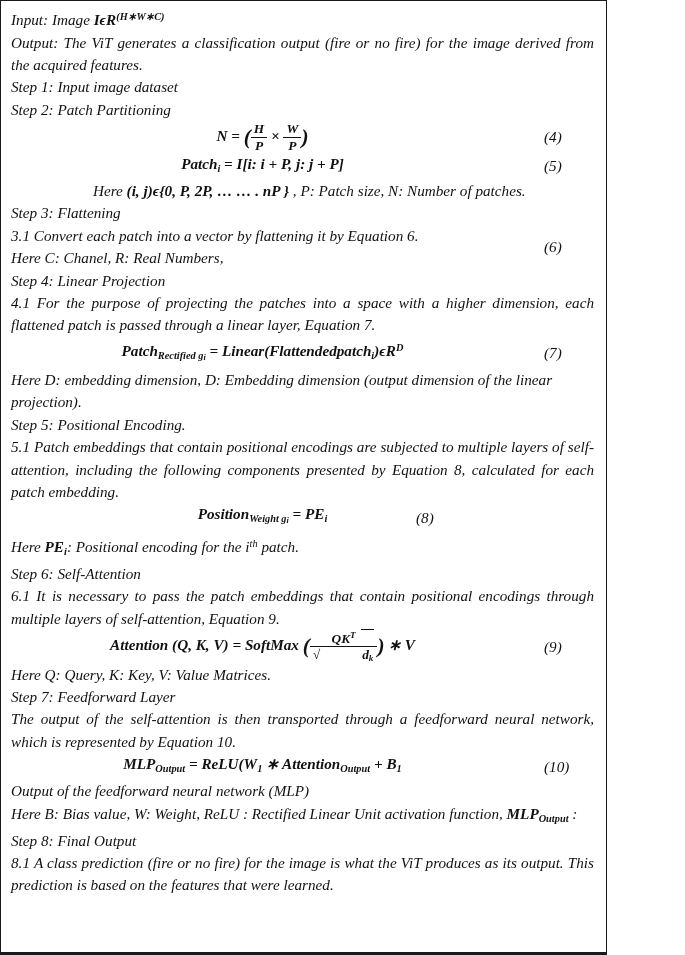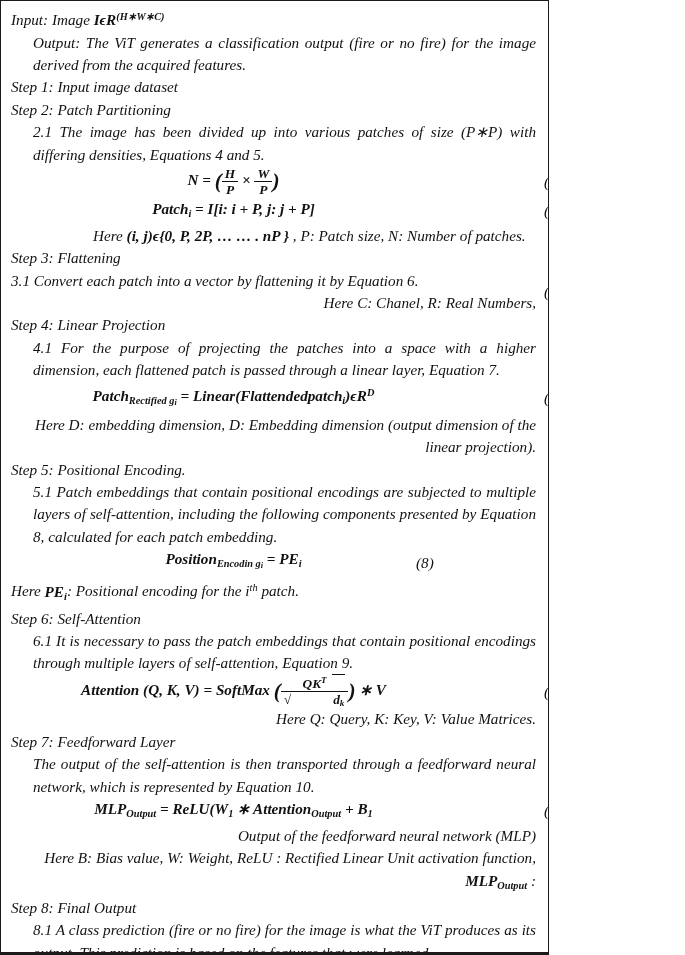--- a/index.html
+++ b/index.html
@@ -3,32 +3,32 @@
 <meta charset="utf-8">
 <style>
   * { margin: 0; padding: 0; box-sizing: border-box; }
   html, body { background: #ffffff; }
   body {
     width: 685px; height: 955px;
     font-family: "Liberation Serif", serif;
     color: #111111;
   }
   .sheet {
-    width: 549px; height: 955px;
+    width: 607px; height: 955px;
     border: 1.5px solid #1a1a1a;
     border-bottom-width: 3px;
     padding: 5px 12px 2px 10px;
     overflow: hidden;
     font-style: italic;
     font-size: 15.2px;
     line-height: 22.4px;
   }
   .line { text-align: left; }
-  .just { text-align: justify; margin-left: 22px; }
-  .center { text-align: right; }
+  .just { text-align: justify; }
+  .center { text-align: left; }
   .indent { padding-left: 82px; font-style: italic; }
   .m { font-weight: bold; }
   .s  { font-size: 68%; vertical-align: -0.25em; }
   .ss { font-size: 54%; vertical-align: -0.45em; }
   .sp { font-size: 68%; vertical-align: 0.5em; }
   .eq-row {
     position: relative;
     text-align: center;
     font-weight: bold;
     padding-right: 80px;
@@ -57,21 +57,20 @@
 
 <div class="sheet">
 
   <p class="line"><span>Input: Image  </span><span class="m"><span>IϵR</span><span class="sp">(H∗W∗C)</span></span></p>
 
   <p class="line just">Output: The ViT generates a classification output (fire or no fire) for the image derived from the acquired features.</p>
 
   <p class="line">Step 1: Input image dataset</p>
 
   <p class="line">Step 2: Patch Partitioning</p>
-  <p class="line just">2.1 The image has been divided up into various patches of size (P∗P) with differing densities, Equations 4 and 5.</p>
 
   <div class="eq-row">
     <span><span>N = </span><span class="bigp">(</span><span class="frac"><span class="fn">H</span><span class="fd">P</span></span><span> × </span><span class="frac"><span class="fn">W</span><span class="fd">P</span></span><span class="bigp">)</span></span>
     <span class="eq-num">(4)</span>
   </div>
 
   <div class="eq-row">
     <span><span>Patch</span><span class="s">i</span><span> = I[i: i + P, j: j + P]</span></span>
     <span class="eq-num">(5)</span>
   </div>
@@ -94,21 +93,21 @@
     <span><span>Patch</span><span class="s">Rectified g</span><span class="ss">i</span><span> = Linear(Flattendedpatch</span><span class="s">i</span><span>)ϵR</span><span class="sp">D</span></span>
     <span class="eq-num">(7)</span>
   </div>
 
   <p class="line center">Here D: embedding dimension, D: Embedding dimension (output dimension of the linear projection).</p>
 
   <p class="line">Step 5: Positional Encoding.</p>
   <p class="line just">5.1 Patch embeddings that contain positional encodings are subjected to multiple layers of self-attention, including the following components presented by Equation 8, calculated for each patch embedding.</p>
 
   <div class="eq-row">
-    <span><span>Position</span><span class="s">Encodin g</span><span class="ss">i</span><span> = PE</span><span class="s">i</span></span>
+    <span><span>Position</span><span class="s">Weight g</span><span class="ss">i</span><span> = PE</span><span class="s">i</span></span>
     <span class="eq-num near">(8)</span>
   </div>
 
   <p class="line"><span>Here </span><span class="m"><span>PE</span><span class="s">i</span></span><span>: Positional encoding for the i</span><span class="sp">th</span><span> patch.</span></p>
 
   <p class="line">Step 6: Self-Attention</p>
   <p class="line just">6.1 It is necessary to pass the patch embeddings that contain positional encodings through multiple layers of self-attention, Equation 9.</p>
 
   <div class="eq-row">
     <span><span>Attention (Q, K, V) = SoftMax </span><span class="bigp">(</span><span class="frac"><span class="fn"><span>QK</span><span class="sp">T</span></span><span class="fd"><span>√</span><span class="radbar"><span>d</span><span class="s">k</span></span></span></span><span class="bigp">)</span><span> ∗ V</span></span>

